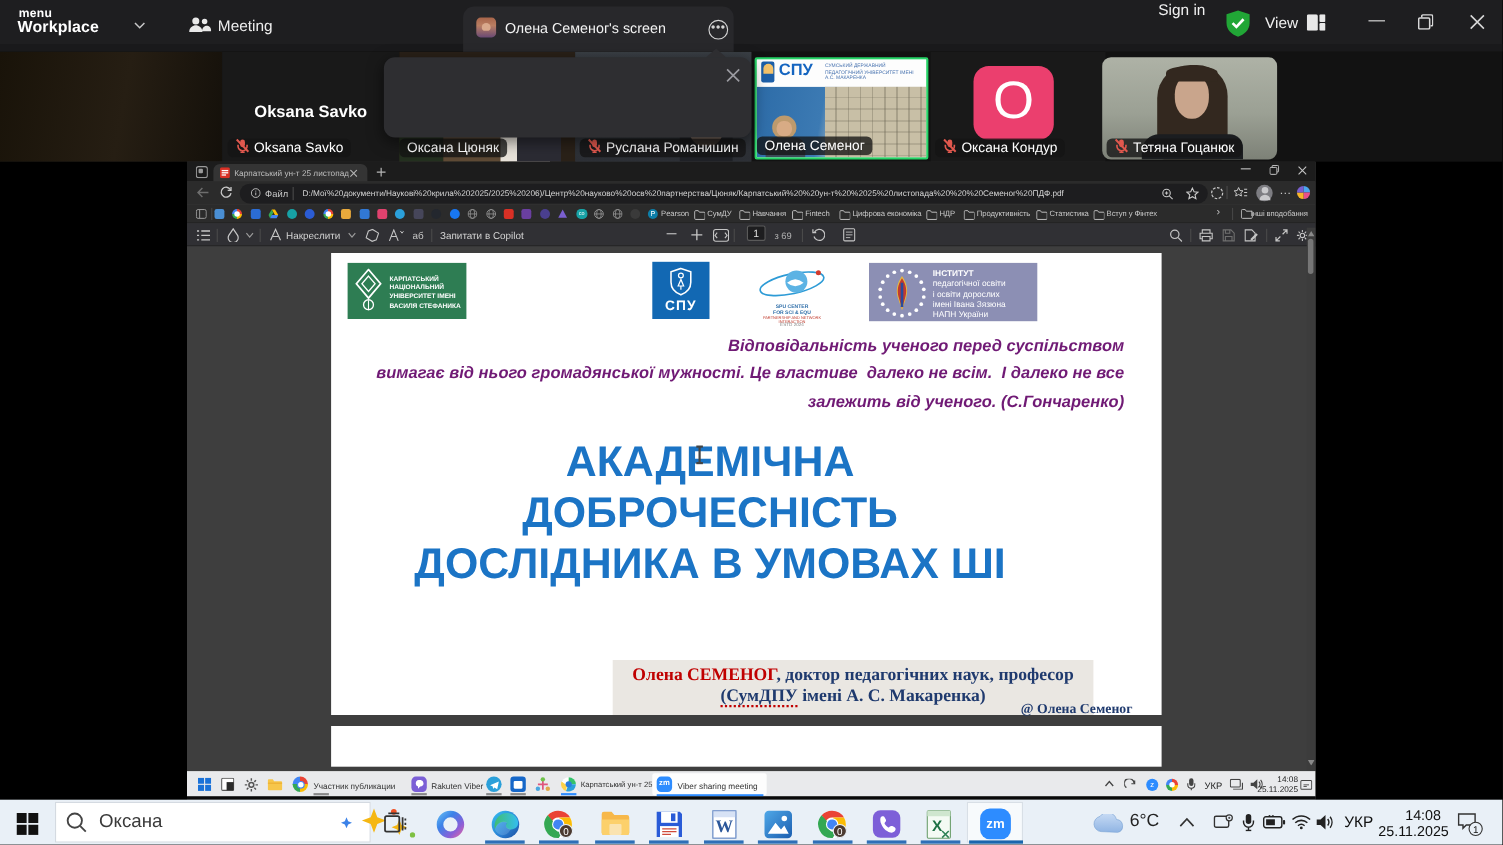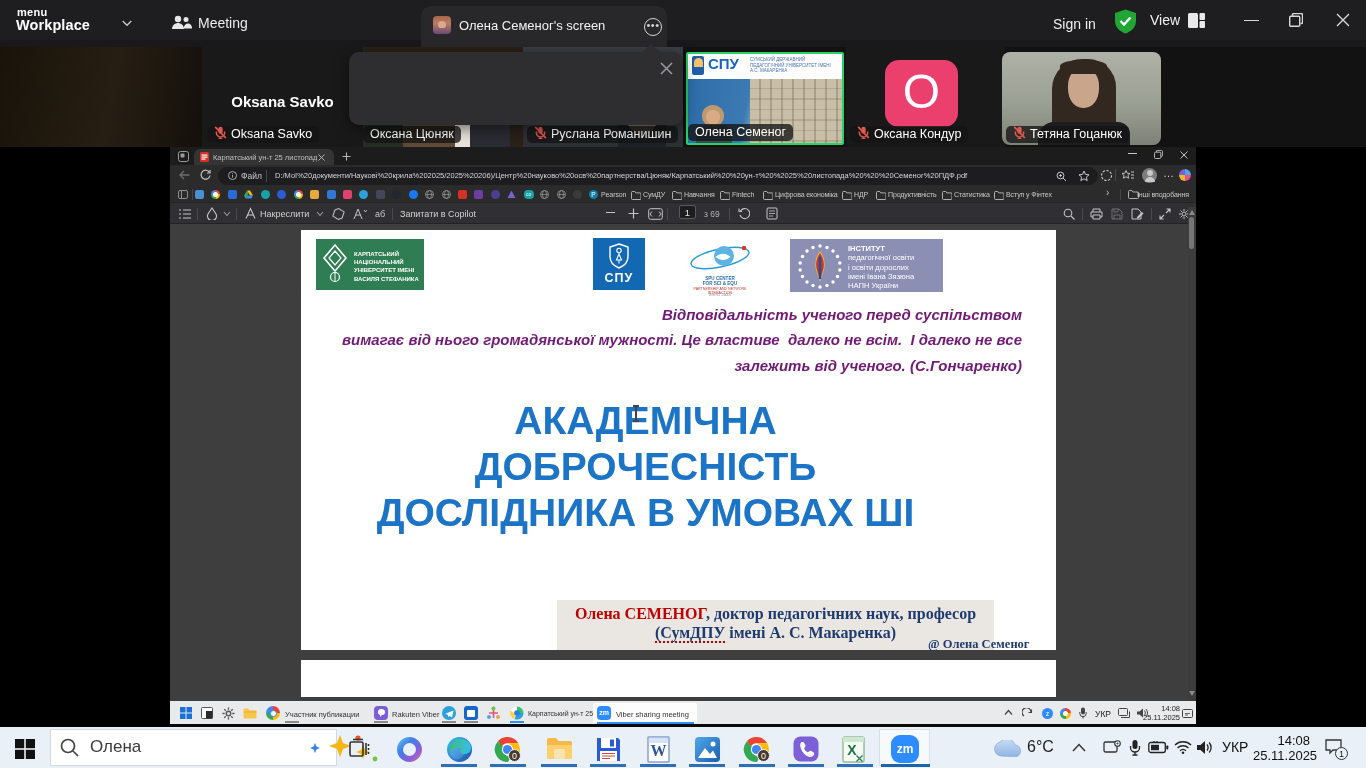--- a/index.html
+++ b/index.html
@@ -12,21 +12,21 @@
 #topbar { position:absolute; left:0; top:0; width:1366px; height:47px; background:#1e1e20; }
 #topbar:after { content:''; position:absolute; left:0; top:40px; width:1366px; height:7px; background:#19191b; }
 #topbar .brand1 { position:absolute; left:17px; top:6px; color:#fff; font-weight:bold; font-size:11px; letter-spacing:0.3px; }
 #topbar .brand2 { position:absolute; left:16px; top:17px; color:#fff; font-weight:bold; font-size:14.5px; letter-spacing:0.1px; }
 #topbar .meeting { position:absolute; left:198px; top:15px; color:#ededed; font-size:14px; }
 #sharetab { position:absolute; left:421px; top:6px; width:246px; height:41px; background:#28282b; border-radius:10px 10px 0 0; z-index:5; }
 #sharetab .av { position:absolute; left:12px; top:10px; width:18px; height:18px; border-radius:4px; background:linear-gradient(180deg,#a8654a 0%,#b97e62 40%,#6a4a74 100%); overflow:hidden; }
 #sharetab .av:after { content:""; position:absolute; left:5px; top:5px; width:8px; height:7px; border-radius:50% 50% 40% 40%; background:#d9a98c; }
 #sharetab .ttl { position:absolute; left:38px; top:12px; color:#f2f2f2; font-size:13px; }
 #sharetab .more { position:absolute; left:223px; top:12px; width:18px; height:18px; border:1.3px solid #d5d5d5; border-radius:50%; color:#d5d5d5; text-align:center; line-height:12px; font-size:11px; letter-spacing:0.5px; }
-.signin { position:absolute; left:1053px; top:16px; color:#f0f0f0; font-size:14px;text-align:right; }
+.signin { position:absolute; left:1053px; top:1px; color:#f0f0f0; font-size:14px;text-align:right; }
 .viewtxt { position:absolute; left:1150px; top:12px; color:#f0f0f0; font-size:14px; }
 .winbtn { position:absolute; top:12px; color:#d8d8d8; font-size:15px; }
 
 
 #strip { position:absolute; left:0; top:47px; width:1366px; height:100px; background:#121212; overflow:hidden; }
 .vlabel { position:absolute; bottom:4px; height:17px; background:rgba(20,20,20,0.78); border-radius:5px; color:#fff; font-size:12.5px; line-height:17px; padding:0 7px; white-space:nowrap; }
 .vlabel .mic { display:inline-block; width:12px; height:12px; margin-right:5px; vertical-align:-1px; }
 .namebig { position:absolute; color:#fff; font-weight:bold; font-size:15px; }
 
 
@@ -611,21 +611,21 @@
         <rect x="0" y="0" width="9.2" height="9.2" fill="#111"></rect>
         <rect x="10.8" y="0" width="9.2" height="9.2" fill="#111"></rect>
         <rect x="0" y="10.8" width="9.2" height="9.2" fill="#111"></rect>
         <rect x="10.8" y="10.8" width="9.2" height="9.2" fill="#111"></rect>
       </svg>
     <div id="search">
       <svg class="abs" style="left:9px;top:8px" width="19" height="19" viewBox="0 0 19 19">
           <circle cx="8" cy="8" r="6.5" stroke="#444" stroke-width="1.7" fill="none"></circle>
           <path d="M13 13 L18 18" stroke="#444" stroke-width="1.7"></path>
         </svg>
-      <div class="abs" style="left:39px;top:7px;color:#3a3a3a;font-size:17px;">Олена</div>
+      <div class="abs" style="left:39px;top:7px;color:#3a3a3a;font-size:17px;">Оксана</div>
       <svg class="abs" style="left:256px;top:3px" width="72" height="30" viewBox="0 0 72 30">
         <path d="M8 10 l1.5 3.5 L13 15 l-3.5 1.5 L8 20 l-1.5-3.5 L3 15 l3.5-1.5 Z" fill="#3b82e8"></path>
         <path d="M33 2 l3 8 8 3 -8 3 -3 8 -3-8 -8-3 8-3 Z" fill="#f5b713"></path>
         <circle cx="51" cy="5" r="2.6" fill="#f05023"></circle>
         <path d="M56 12 l2 5 5 2 -5 2 -2 5 -2-5 -5-2 5-2 Z" fill="#f5b713"></path>
         <circle cx="68" cy="26" r="2.4" fill="#7ec043"></circle>
       </svg>
     </div>
 
     <svg class="abs" style="left:349px;top:11px" width="22" height="22" viewBox="0 0 22 22">

